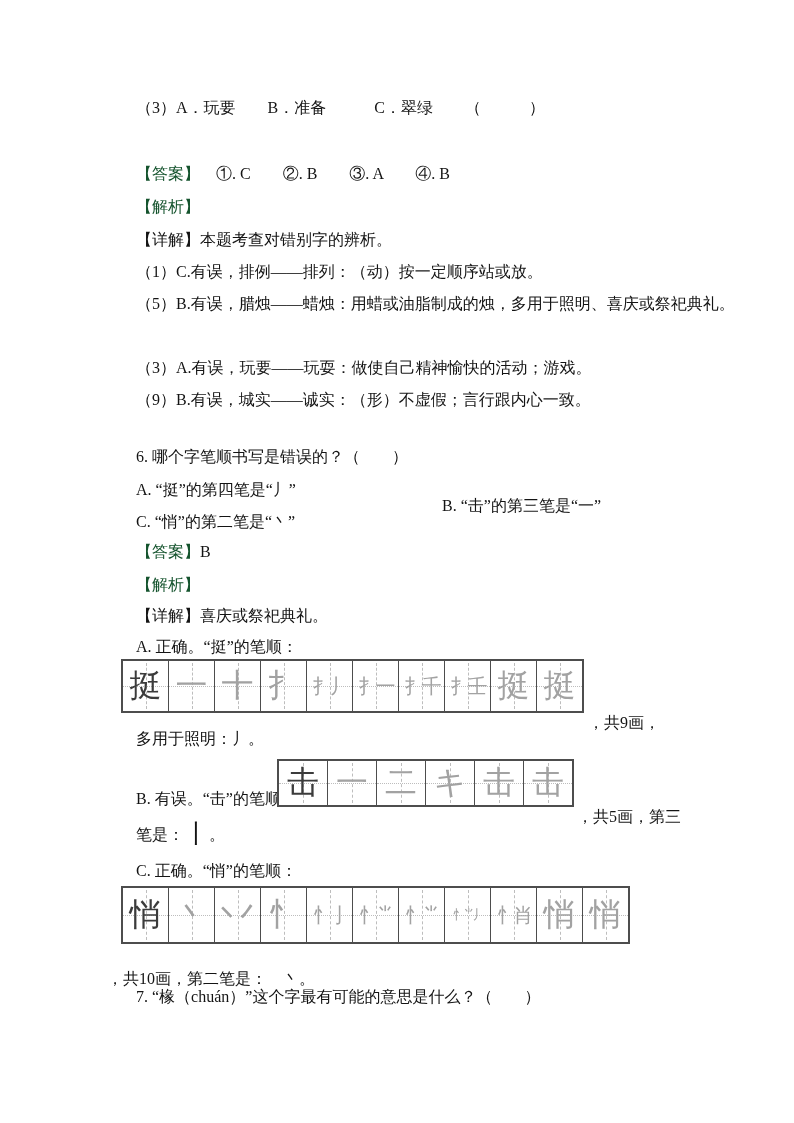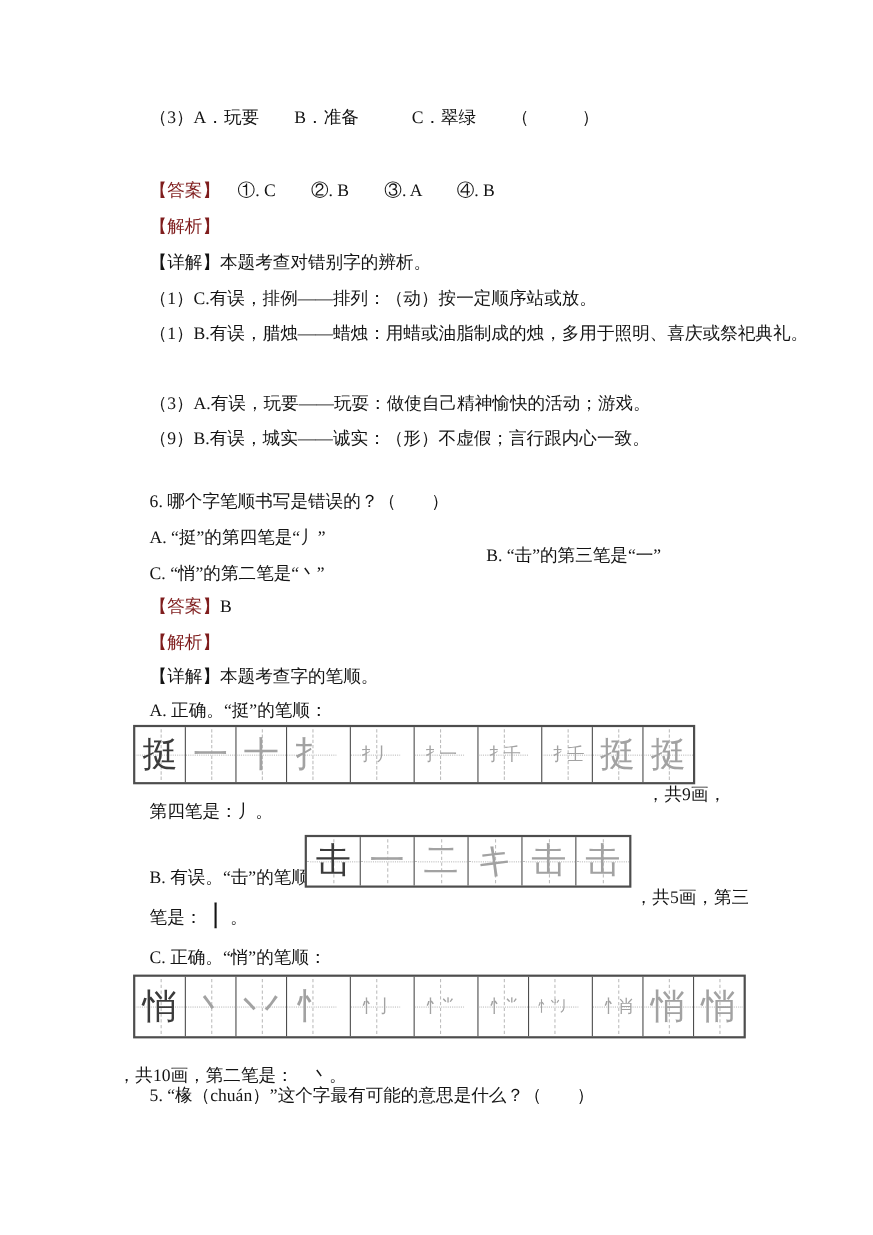--- a/index.html
+++ b/index.html
@@ -13,72 +13,72 @@
     color:#141414;
     overflow:hidden;
   }
   .line{
     position:absolute;
     left:136px;
     margin:0;
     white-space:pre;
     line-height:22px;
   }
-  .blue{color:#7f1d1d;}
+  .blue{color:#14532d;}
   .abs{position:absolute;white-space:pre;line-height:22px;}
   
   .grid{
     position:absolute;
     display:flex;
     border:2px solid #4d4d4d;
     background:#ffffff;
   }
   .cell{
     position:relative;
     width:45px;height:50px;
     border-left:1px solid #4d4d4d;
     display:flex;align-items:center;justify-content:center;
     font-size:32px;
     color:#a2a2a2;
     overflow:hidden;
   }
   .grid .cell:first-child{border-left:none;}
   .cell.first{color:#3b3b3b;}
-  .cell.multi{font-size:16px;letter-spacing:-3px;margin-left:12px;}
+  .cell.multi{font-size:20px;letter-spacing:-3px;}
   .cell.multi3{font-size:13px;letter-spacing:-3px;}
   .cell .gv{position:absolute;left:50%;top:2px;bottom:2px;width:0;border-left:1px dashed #bdbdbd;}
   .cell .gh{position:absolute;top:50%;left:0;right:0;height:0;border-top:1px dotted #bdbdbd;}
   .cell .glyph{position:relative;z-index:1;}
   .grid-ji .cell{width:48px;height:44px;}
   .grid-qiao .cell{height:54px;}
   .tall-stroke{font-size:25px;line-height:10px;vertical-align:-2px;}
 </style>
 </head>
 <body>
 
 <div class="page">
 
   <p class="line" style="top:97px">（3）A．玩要　　B．准备　　　C．翠绿　　（　　　）</p>
 
   <p class="line" style="top:163px"><span class="blue">【答案】</span><span>　①. C　　②. B　　③. A　　④. B</span></p>
   <p class="line" style="top:196px"><span class="blue">【解析】</span></p>
   <p class="line" style="top:229px">【详解】本题考查对错别字的辨析。</p>
   <p class="line" style="top:261px">（1）C.有误，排例——排列：（动）按一定顺序站或放。</p>
-  <p class="line" style="top:293px">（1）B.有误，腊烛——蜡烛：用蜡或油脂制成的烛，多用于照明、喜庆或祭祀典礼。</p>
+  <p class="line" style="top:293px">（5）B.有误，腊烛——蜡烛：用蜡或油脂制成的烛，多用于照明、喜庆或祭祀典礼。</p>
   <p class="line" style="top:357px">（3）A.有误，玩要——玩耍：做使自己精神愉快的活动；游戏。</p>
   <p class="line" style="top:389px">（9）B.有误，城实——诚实：（形）不虚假；言行跟内心一致。</p>
 
   <p class="line" style="top:446px">6. 哪个字笔顺书写是错误的？（　　）</p>
   <p class="line" style="top:479px">A. “挺”的第四笔是“丿”</p>
   <p class="abs" style="left:442px;top:479px">B. “击”的第三笔是“一”</p>
   <p class="line" style="top:511px">C. “悄”的第二笔是“丶”</p>
 
   <p class="line" style="top:541px"><span class="blue">【答案】</span><span>B</span></p>
   <p class="line" style="top:574px"><span class="blue">【解析】</span></p>
-  <p class="line" style="top:605px">【详解】本题考查字的笔顺。</p>
+  <p class="line" style="top:605px">【详解】喜庆或祭祀典礼。</p>
 
   <p class="line" style="top:636px">A. 正确。“挺”的笔顺：</p>
   <div class="grid" style="left:121px;top:659px">
       <div class="cell first">
         <div class="gv"></div>
         <div class="gh"></div>
         <span class="glyph">挺</span>
       </div>
       <div class="cell">
         <div class="gv"></div>
@@ -120,21 +120,21 @@
         <div class="gh"></div>
         <span class="glyph">挺</span>
       </div>
       <div class="cell">
         <div class="gv"></div>
         <div class="gh"></div>
         <span class="glyph">挺</span>
       </div>
     </div>
   <p class="abs" style="left:588px;top:696px">，共9画，</p>
-  <p class="line" style="top:728px">第四笔是：丿。</p>
+  <p class="line" style="top:728px">多用于照明：丿。</p>
 
   <p class="line" style="top:788px">B. 有误。“击”的笔顺：</p>
   <div class="grid grid-ji" style="left:277px;top:759px">
       <div class="cell first">
         <div class="gv"></div>
         <div class="gh"></div>
         <span class="glyph">击</span>
       </div>
       <div class="cell">
         <div class="gv"></div>
@@ -218,15 +218,15 @@
         <span class="glyph">悄</span>
       </div>
       <div class="cell">
         <div class="gv"></div>
         <div class="gh"></div>
         <span class="glyph">悄</span>
       </div>
     </div>
   <p class="abs" style="left:107px;top:952px">，共10画，第二笔是：　丶。</p>
 
-  <p class="line" style="top:986px">5. “椽（chuán）”这个字最有可能的意思是什么？（　　）</p>
+  <p class="line" style="top:986px">7. “椽（chuán）”这个字最有可能的意思是什么？（　　）</p>
 
 </div>
 
 </body></html>

